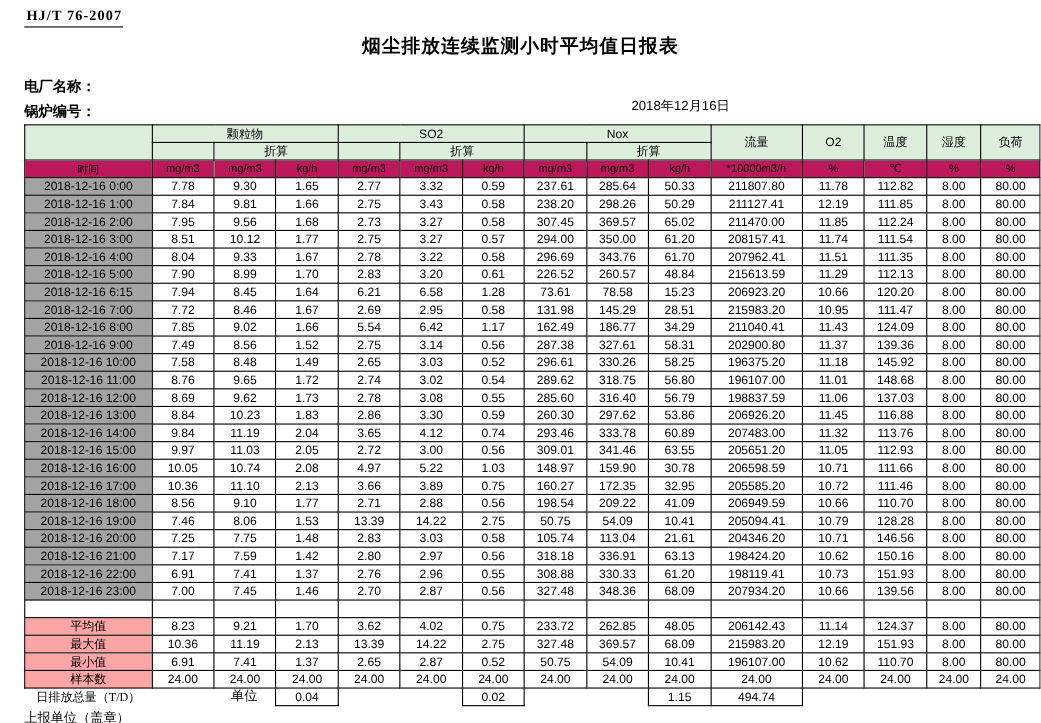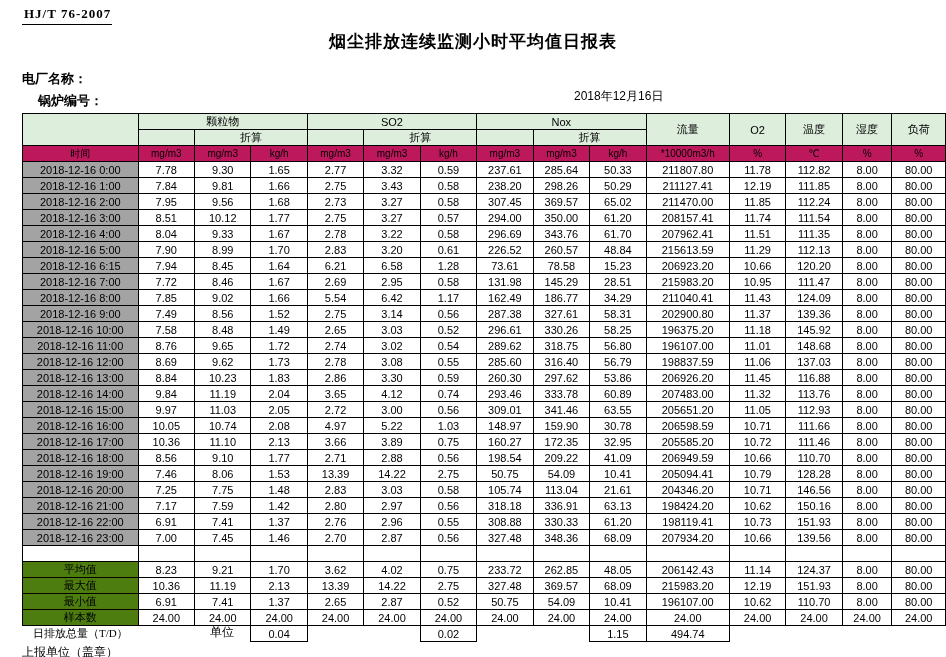--- a/index.html
+++ b/index.html
@@ -18,21 +18,21 @@
     font-weight:bold;font-size:13px;letter-spacing:1px;text-align:right;
   }
   .code-rule{position:absolute;left:22px;top:24px;width:90px;border-bottom:1px solid #000;}
 
   .title{
     position:absolute;left:0;top:30px;width:946px;text-align:center;
     font-size:17px;font-weight:bold;letter-spacing:1px;
   }
 
   .lbl-plant{position:absolute;left:22px;top:70px;font-size:13px;font-weight:bold;}
-  .lbl-boiler{position:absolute;left:22px;top:92px;font-size:13px;font-weight:bold;margin-left:16px;}
+  .lbl-boiler{position:absolute;left:22px;top:92px;font-size:13px;font-weight:bold;}
   .date{position:absolute;left:574px;top:88px;font-size:12px;text-align:right;}
 
   table.grid{
     position:absolute;left:22px;top:113px;
     border-collapse:collapse;
     font-size:11px;
     table-layout:fixed;
   }
   table.grid td{
     border:1px solid #000;
@@ -41,21 +41,21 @@
     vertical-align:middle;
     padding:0 2px;
     white-space:nowrap;
     overflow:hidden;
   }
   .hdr{background:#ddeedd;font-size:11px;}
   .unit{background:#be185d;font-size:10px;}
   .timecell{background:#a3a3a3;text-align:center;}
   .num{text-align:center;}
   .blank-row td{height:15px;border:1px solid #000;}
-  .sum-label{background:#4d7c0f;text-align:center;}
+  .sum-label{background:#fca5a5;text-align:center;}
   .daily-label{text-align:left;padding-left:4px;border:none !important;font-family:Liberation Serif, serif;}
   .noborder-cell{border:none !important;}
 
   .footer1{position:absolute;left:22px;top:624px;font-size:12px;}
   .footer2{position:absolute;left:22px;top:644px;font-size:12px;}
   .footer-unit{position:absolute;left:210px;top:624px;font-size:12px;}
 </style>
 </head>
 <body>
 

